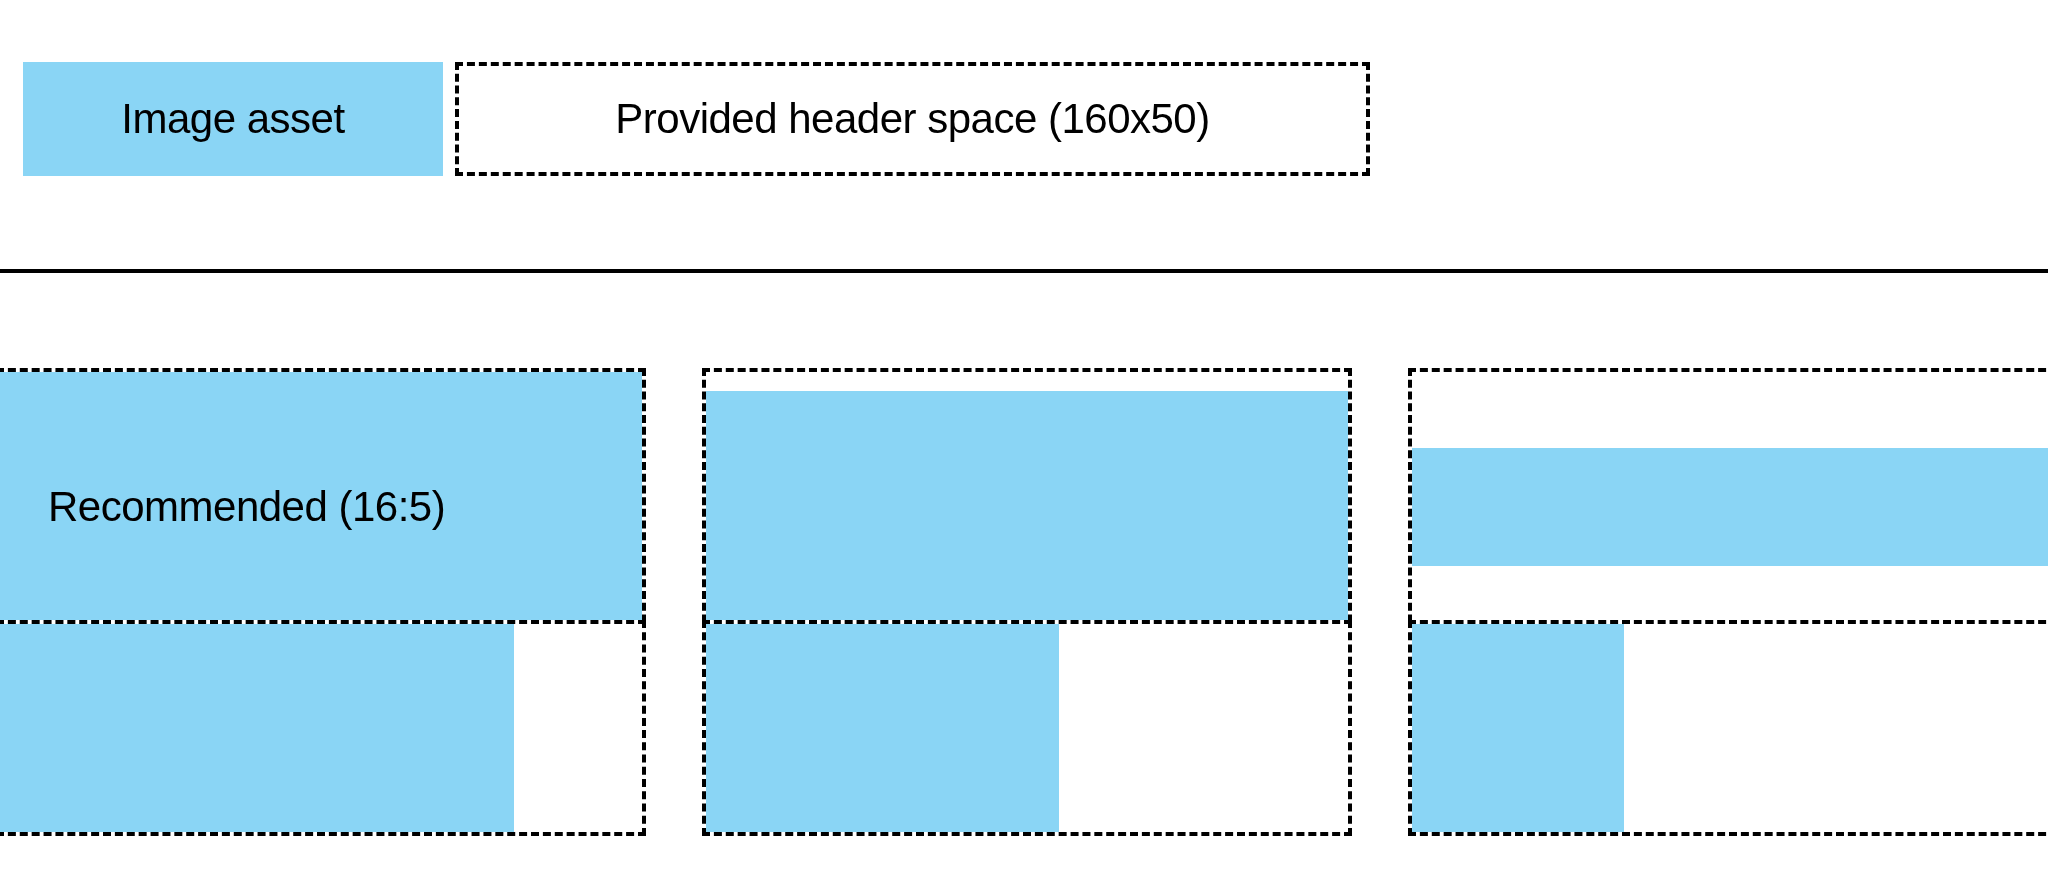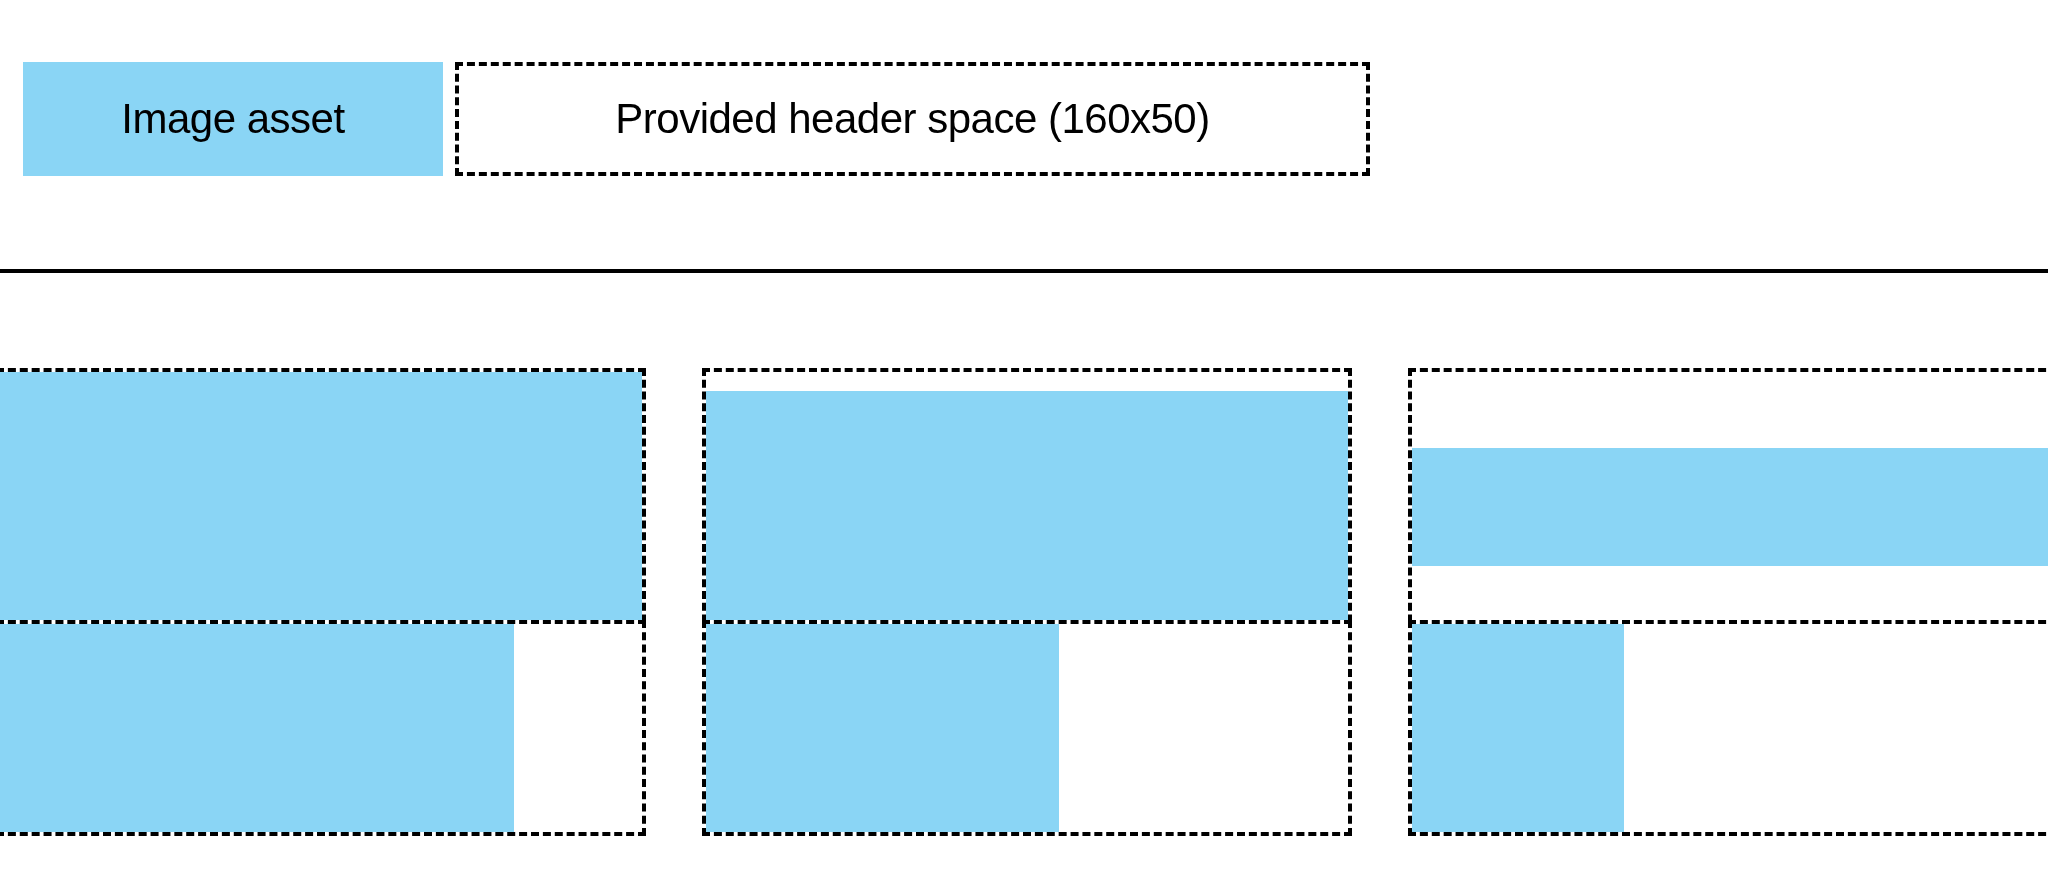--- a/index.html
+++ b/index.html
@@ -145,20 +145,21 @@
     </div>
 
   </div>
 
   <div class="divider" style="background-color: rgb(0, 0, 0);"></div>
 
   <div class="grid">
 
     <div class="cell r1 c1" style="border-color: rgb(0, 0, 0);">
       <div class="fill" style="left: 0%; top: 0%; width: 100%; height: 100%; background-color: rgb(138, 213, 245);"></div>
+      <span class="cell-label">Recommended (16:5)</span>
     </div>
 
     <div class="cell r1 c2" style="border-color: rgb(0, 0, 0);">
       <div class="fill" style="left: 0%; top: 7%; width: 100%; height: 86%; background-color: rgb(138, 213, 245);"></div>
       <span class="cell-label"></span>
     </div>
 
     <div class="cell r1 c3" style="border-color: rgb(0, 0, 0);">
       <div class="fill" style="left: 0%; top: 28%; width: 100%; height: 44%; background-color: rgb(138, 213, 245);"></div>
       <span class="cell-label"></span>

